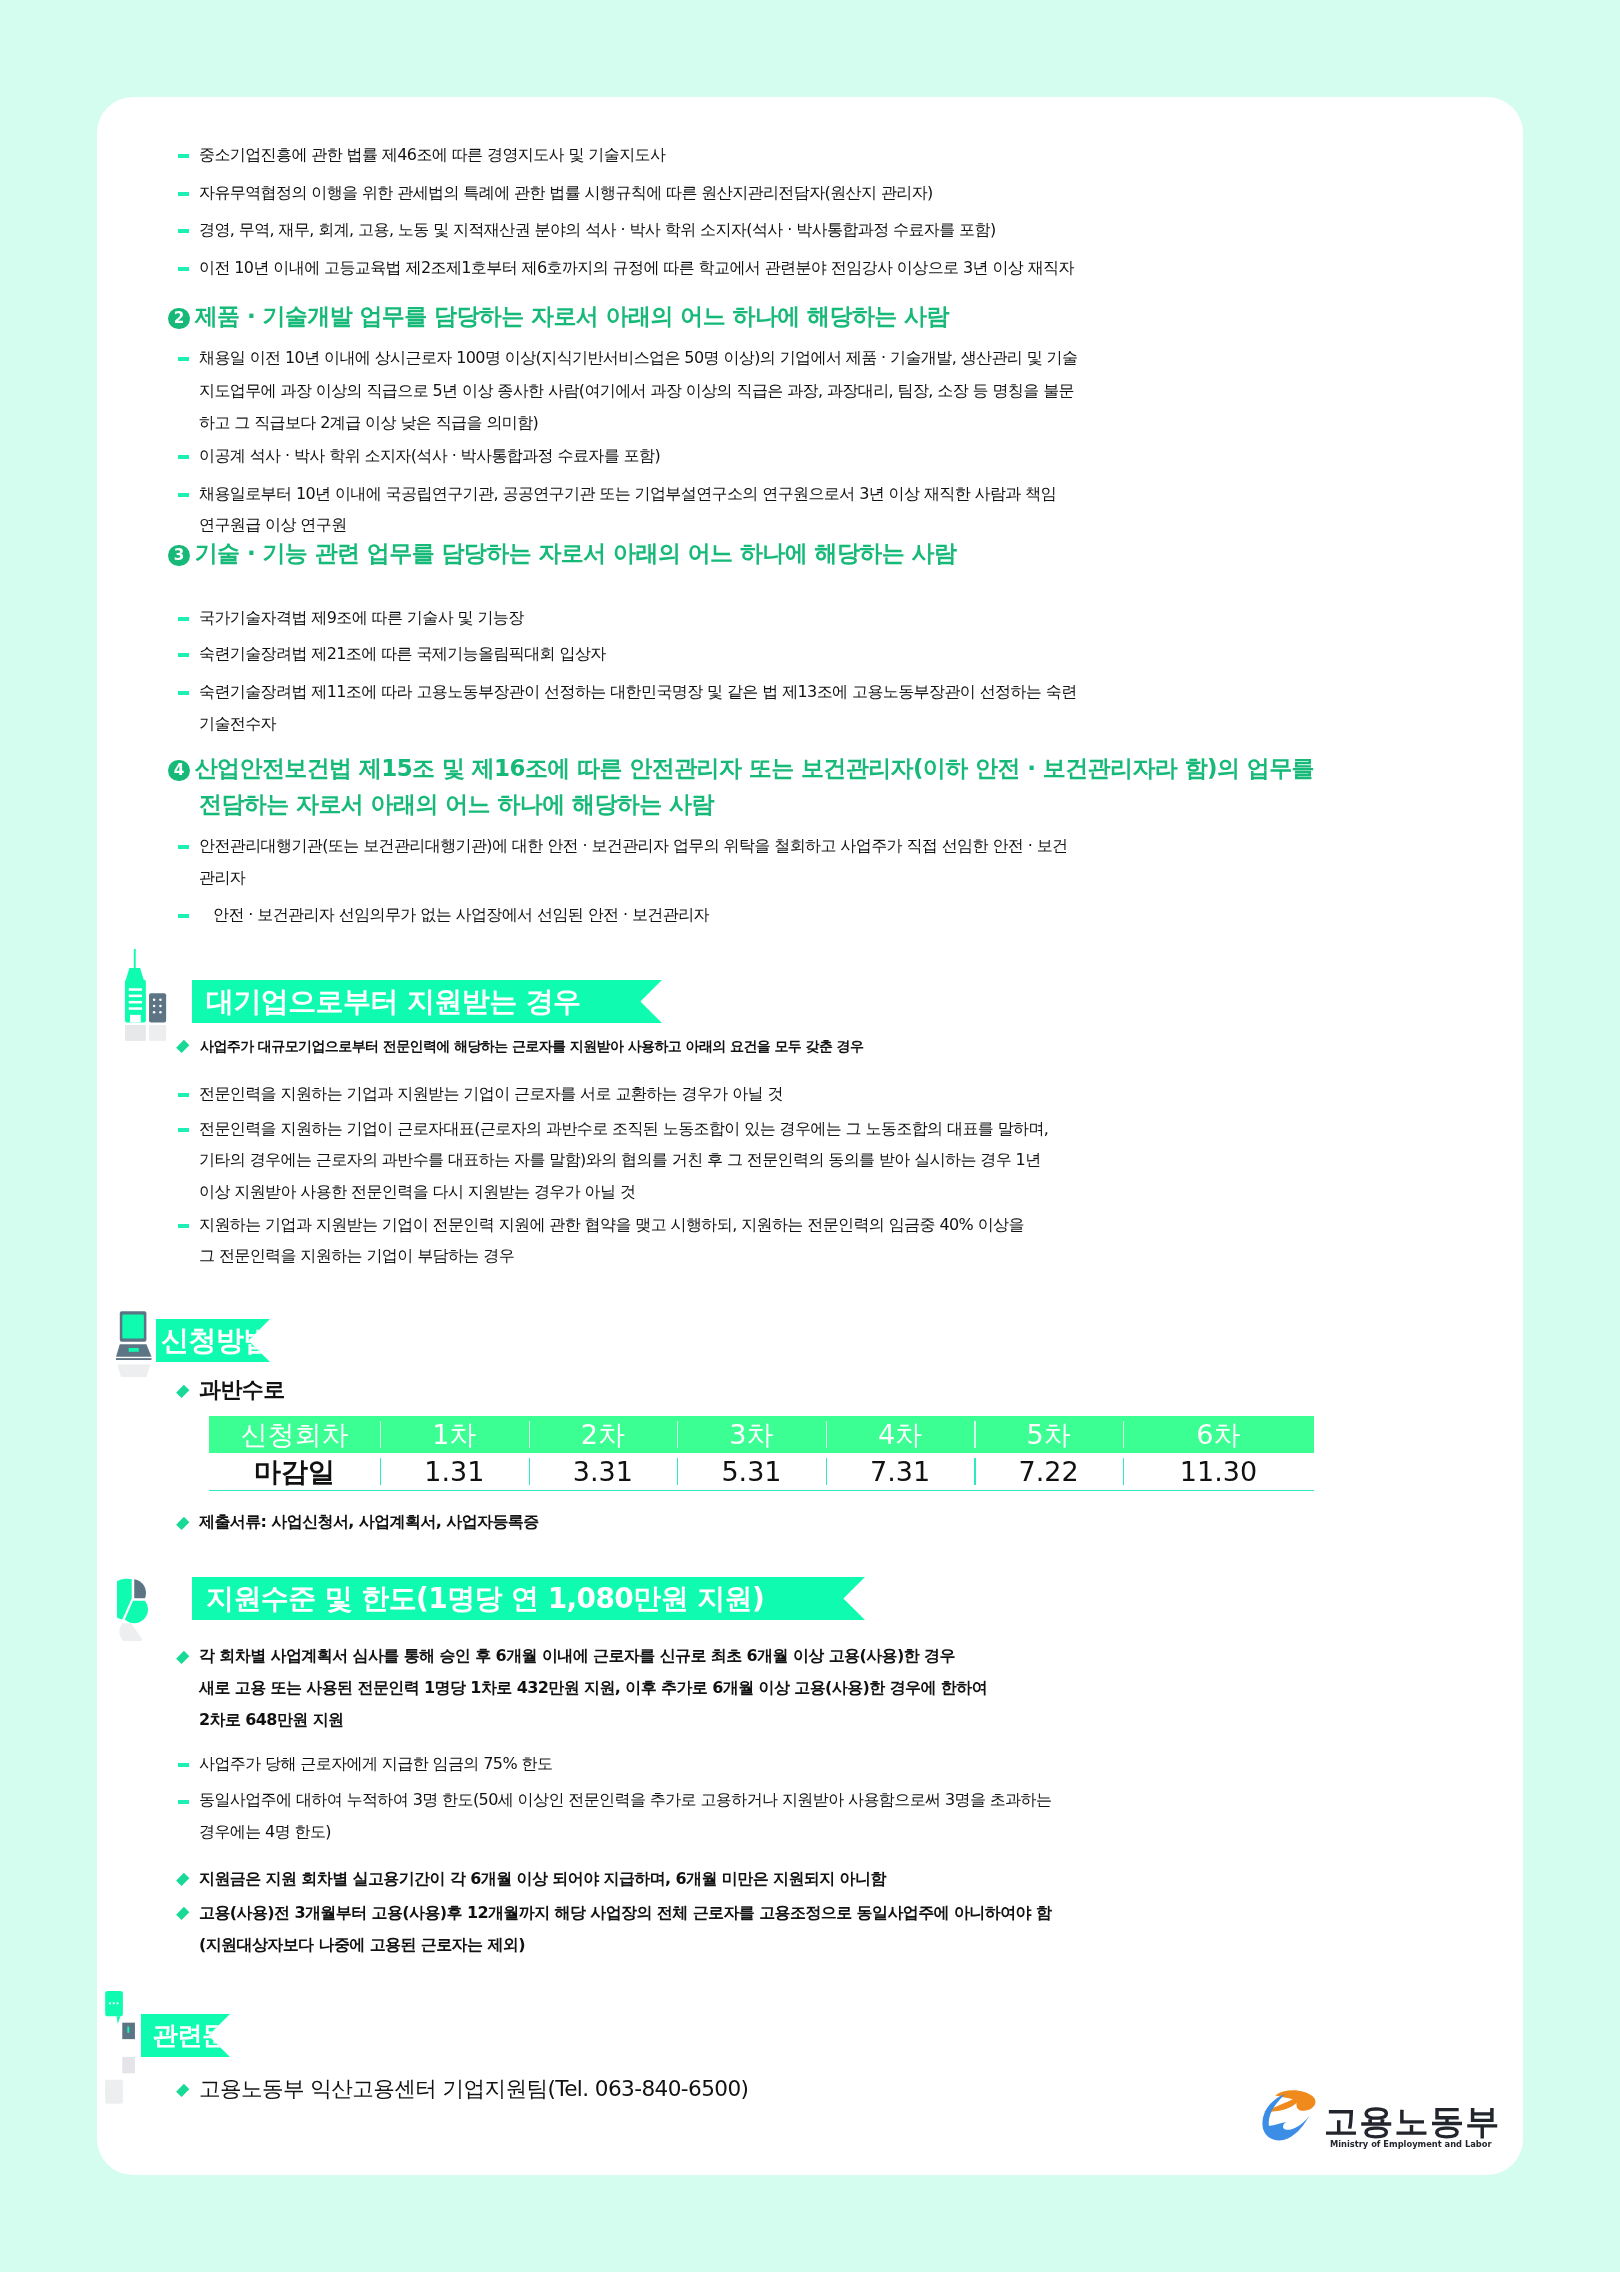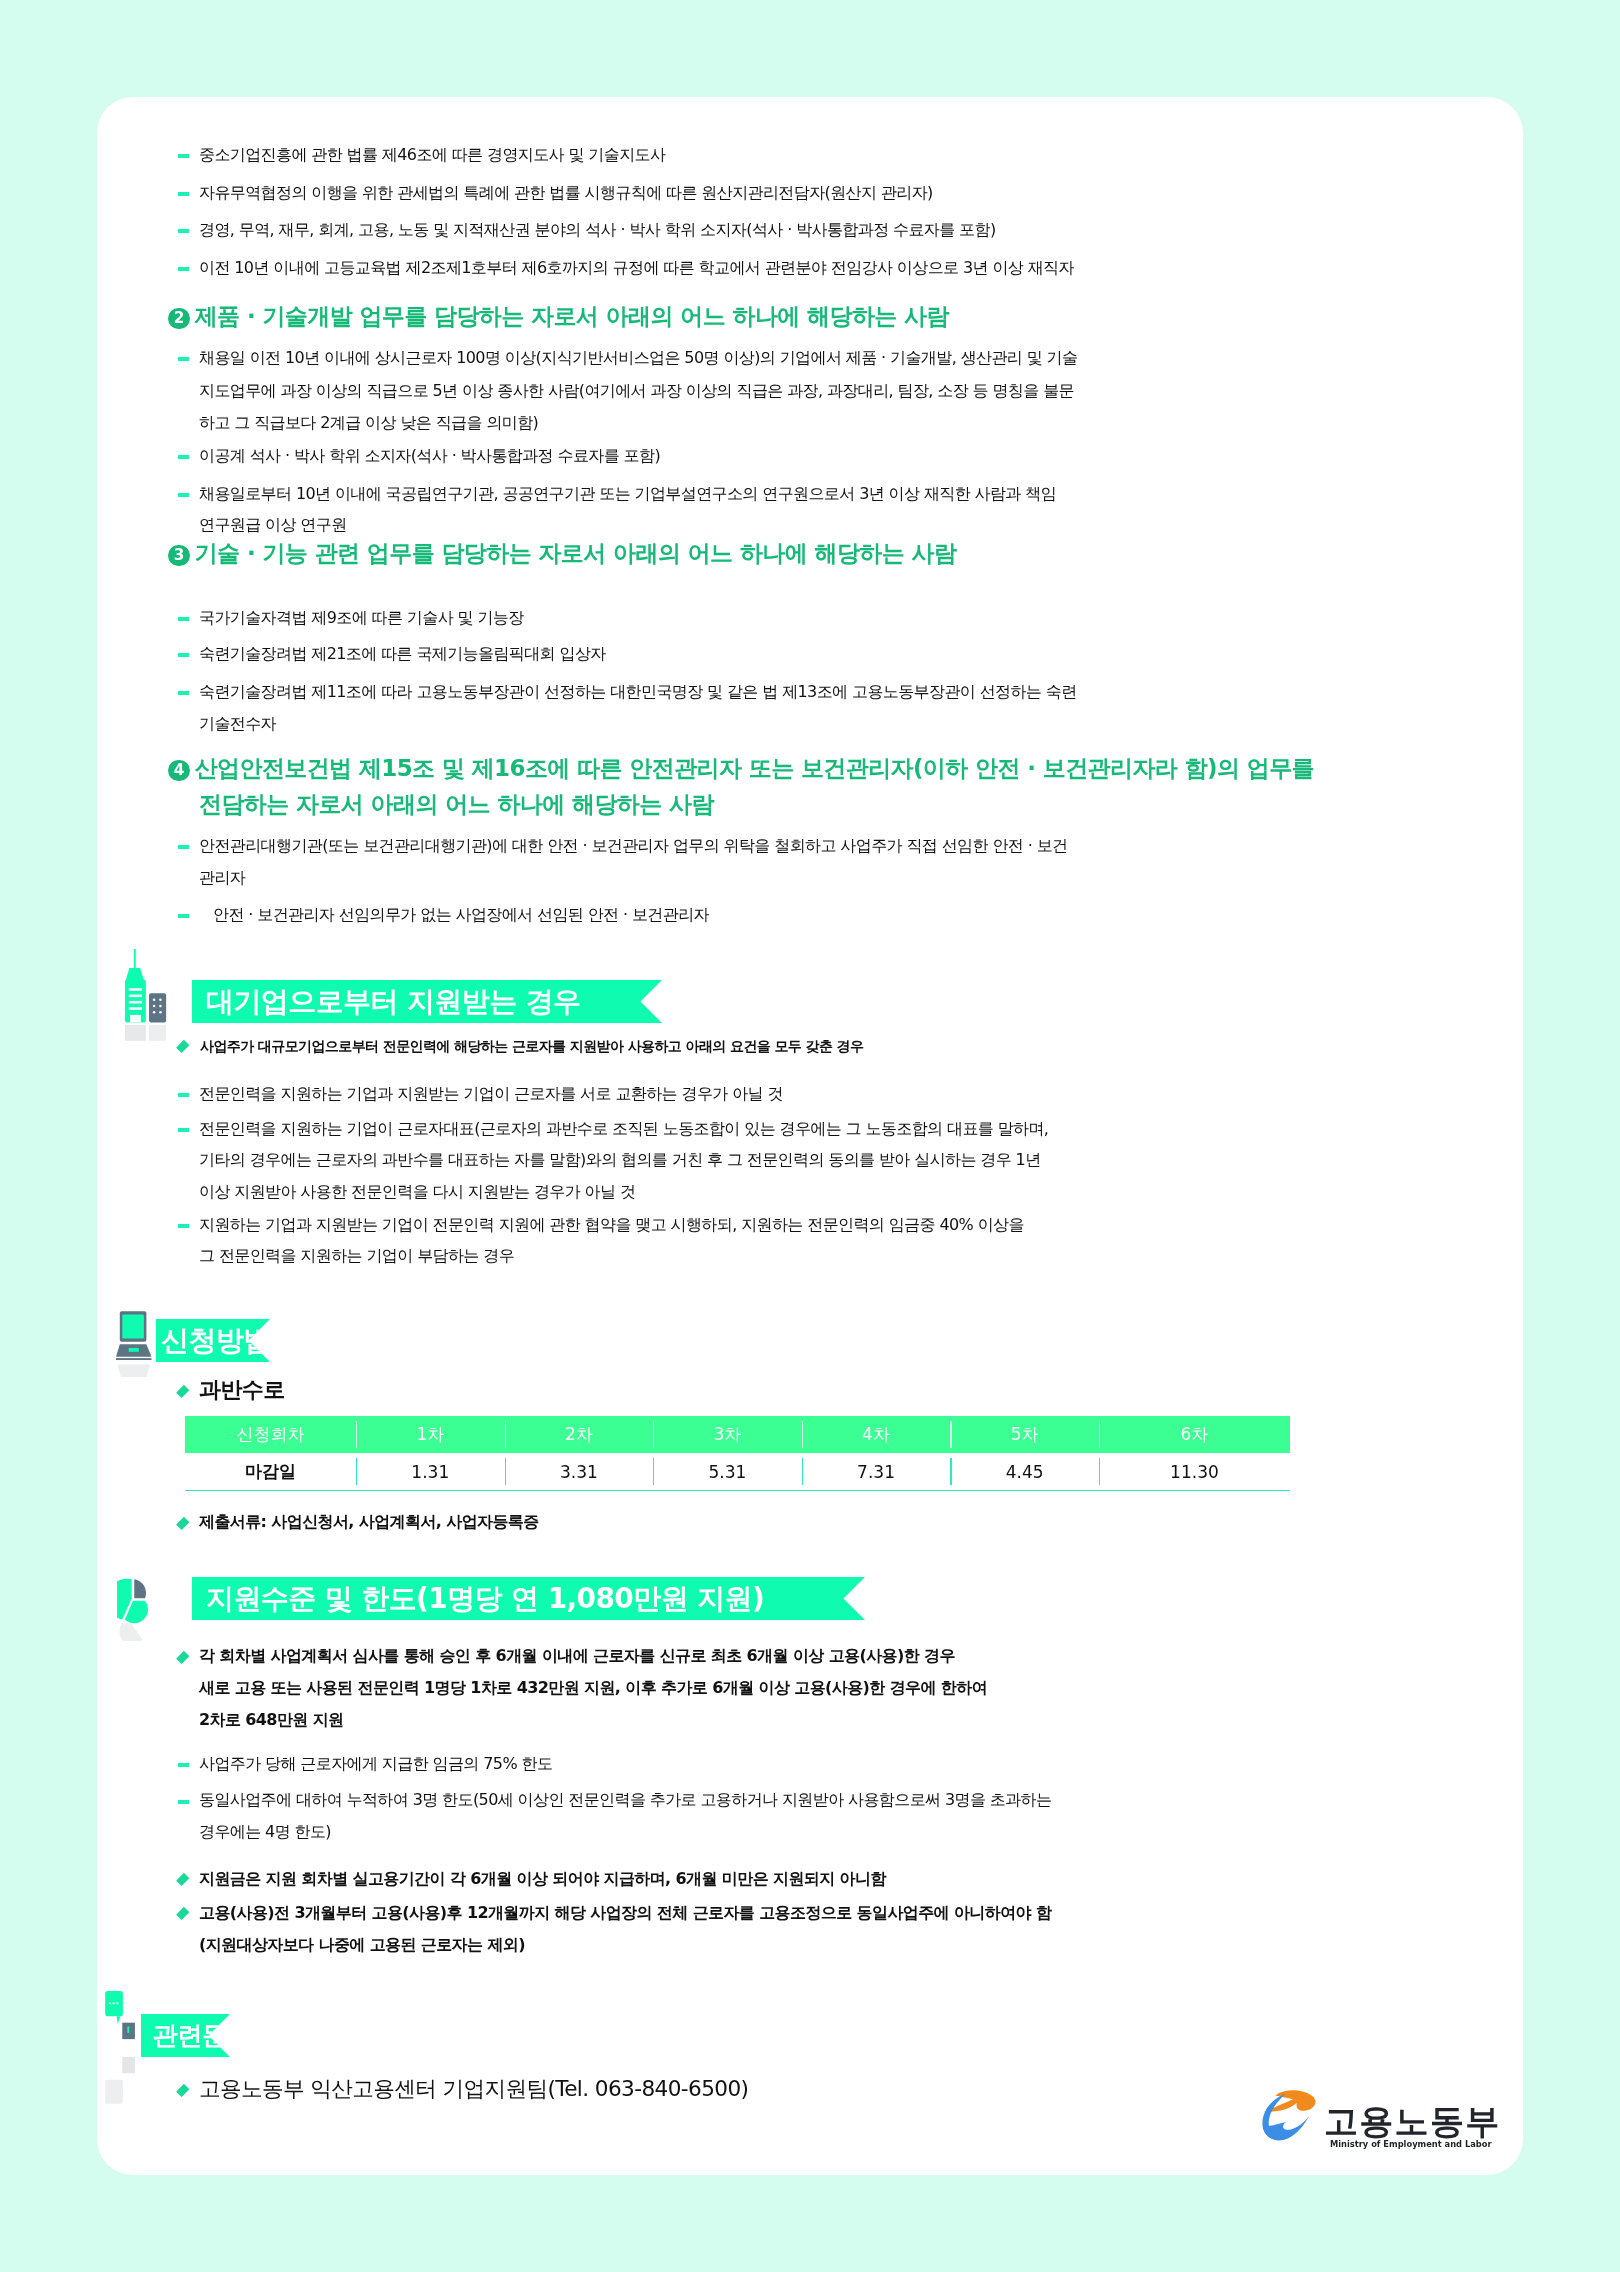--- a/index.html
+++ b/index.html
@@ -30,22 +30,22 @@
     color: #fff; font-size: 28px; line-height: 43px; font-weight: bold;
     padding-left: 14px; box-sizing: border-box; white-space: nowrap; letter-spacing: -0.6px;
     clip-path: polygon(0 0, 100% 0, calc(100% - 21.6px) 50%, 100% 100%, 0 100%);
   }
   .diamond {
     position: absolute; width: 11.4px; height: 11.4px; background: #18d995;
     transform: rotate(45deg) scaleX(0.7);
   }
   .bold { font-weight: bold; }
   table.sched {
-    position: absolute; left: 185px; top: 1416px; width: 1105px;
-    border-collapse: collapse; font-size: 17px;
+    position: absolute; left: 209px; top: 1416px; width: 1105px;
+    border-collapse: collapse; font-size: 27px;
   }
   table.sched th {
     background: #3cff94; color: #fff; font-weight: normal; height: 37px; padding: 0;
     text-align: center; position: relative;
   }
   table.sched td {
     height: 37px; text-align: center; padding: 0; position: relative;
     border-bottom: 1.9px solid #2eeac1;
   }
   table.sched th + th::before, table.sched td + td::before {
@@ -173,21 +173,21 @@
         <th>6차</th>
       </tr>
     </thead>
     <tbody>
       <tr>
         <td class="bold">마감일</td>
         <td>1.31</td>
         <td>3.31</td>
         <td>5.31</td>
         <td>7.31</td>
-        <td>4.45</td>
+        <td>7.22</td>
         <td>11.30</td>
       </tr>
     </tbody>
   </table>
 
   <div class="diamond" style="left:177px;top:1518px"></div>
   <div class="line bold" style="left:199px;top:1509px">제출서류: 사업신청서, 사업계획서, 사업자등록증</div>
 </div>
 
 <div>

